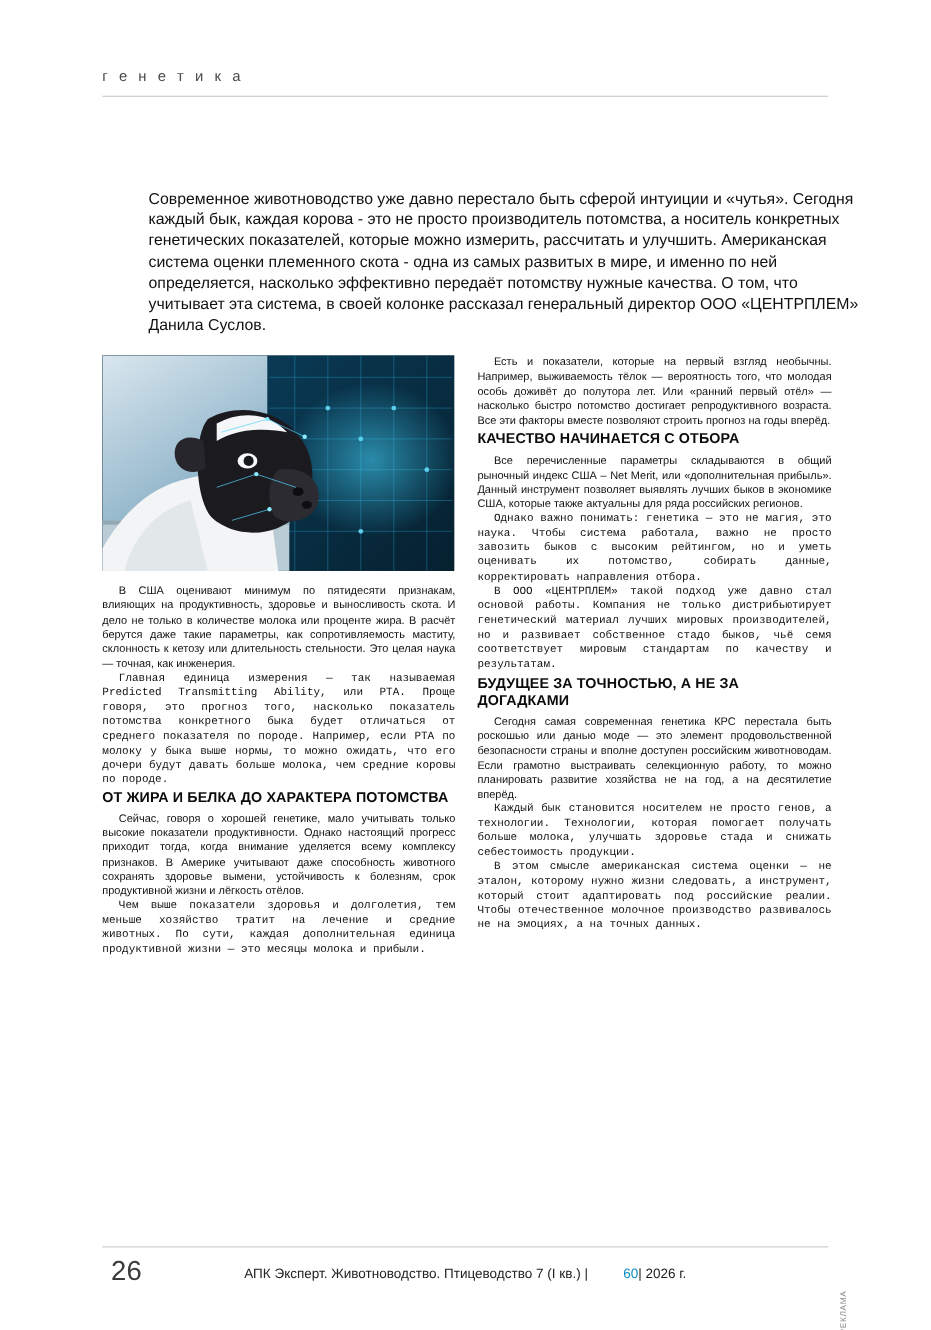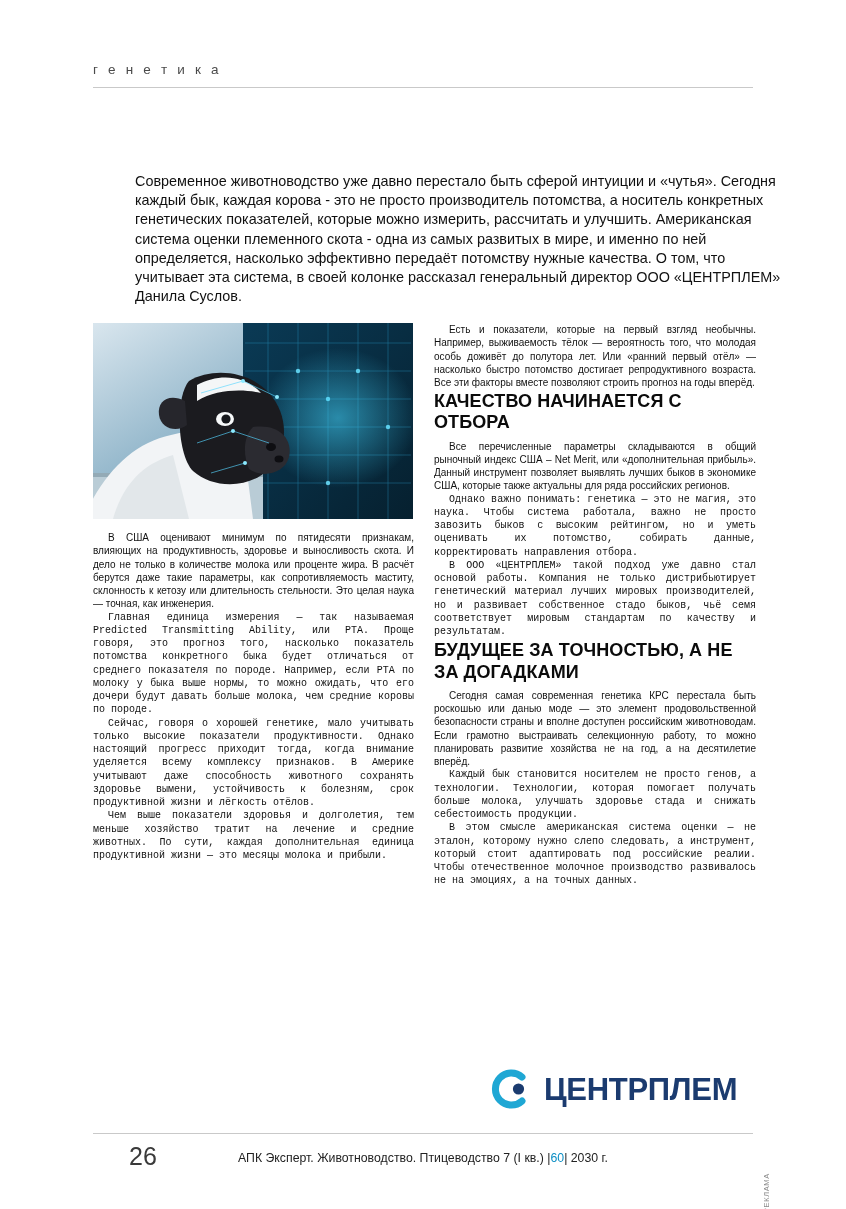--- a/index.html
+++ b/index.html
@@ -89,21 +89,21 @@
     width: 321px;
   }
   .col-right {
     position: absolute;
     left: 434px;
     top: 323px;
     width: 322px;
   }
 
   h3.sub {
-    font-size: 18px;
+    font-size: 13px;
     font-weight: bold;
     line-height: 1.18;
     margin: 0 0 6px 0;
     color: #0b0b0b;
     text-transform: uppercase;
     letter-spacing: 0.1px;
   }
   .col-right h3.sub {
     margin-top: 2px;
   }
@@ -151,33 +151,33 @@
     height: 1px;
     background: #c9c9c9;
   }
   .page-number {
     position: absolute;
     left: 101px;
     top: 1142px;
     font-size: 25px;
     color: #3a3a3a;
     font-weight: normal;
-    margin-left: 28px;
   }
   .footer-center {
     position: absolute;
     left: 0;
     top: 1151px;
     width: 846px;
     text-align: center;
     font-size: 12.3px;
     color: #222222;
   }
   .footer-center .hl {
     color: #0b8ec4;
+    padding-left: 32px;
   }
   .vertical-ad {
     position: absolute;
     left: 762px;
     top: 1143px;
     width: 12px;
     height: 70px;
     font-size: 7.5px;
     letter-spacing: 0.6px;
     color: #8a8a8a;
@@ -260,44 +260,38 @@
           <circle cx="140" cy="108" r="2"></circle>
         <circle cx="184" cy="74" r="2"></circle>
           <circle cx="152" cy="140" r="2"></circle>
       </g>
     </svg>
   </div>
 
   <div class="col-left">
     <p class="body">В США оценивают минимум по пятидесяти признакам, влияющих на продуктивность, здоровье и выносливость скота. И дело не только в количестве молока или проценте жира. В расчёт берутся даже такие параметры, как сопротивляемость маститу, склонность к кетозу или длительность стельности. Это целая наука — точная, как инженерия.</p>
     <p class="body">Главная единица измерения — так называемая Predicted Transmitting Ability, или PTA. Проще говоря, это прогноз того, насколько показатель потомства конкретного быка будет отличаться от среднего показателя по породе. Например, если PTA по молоку у быка выше нормы, то можно ожидать, что его дочери будут давать больше молока, чем средние коровы по породе.</p>
+    <h3 class="sub">ОТ ЖИРА И БЕЛКА ДО ХАРАКТЕРА ПОТОМСТВА</h3>
     <p class="body">Сейчас, говоря о хорошей генетике, мало учитывать только высокие показатели продуктивности. Однако настоящий прогресс приходит тогда, когда внимание уделяется всему комплексу признаков. В Америке учитывают даже способность животного сохранять здоровье вымени, устойчивость к болезням, срок продуктивной жизни и лёгкость отёлов.</p>
     <p class="body">Чем выше показатели здоровья и долголетия, тем меньше хозяйство тратит на лечение и средние животных. По сути, каждая дополнительная единица продуктивной жизни — это месяцы молока и прибыли.</p>
   </div>
 
   <div class="col-right">
     <p class="body gap-after-par">Есть и показатели, которые на первый взгляд необычны. Например, выживаемость тёлок — вероятность того, что молодая особь доживёт до полутора лет. Или «ранний первый отёл» — насколько быстро потомство достигает репродуктивного возраста. Все эти факторы вместе позволяют строить прогноз на годы вперёд.</p>
     <h3 class="sub">КАЧЕСТВО НАЧИНАЕТСЯ С ОТБОРА</h3>
     <p class="body">Все перечисленные параметры складываются в общий рыночный индекс США – Net Merit, или «дополнительная прибыль». Данный инструмент позволяет выявлять лучших быков в экономике США, которые также актуальны для ряда российских регионов.</p>
     <p class="body">Однако важно понимать: генетика — это не магия, это наука. Чтобы система работала, важно не просто завозить быков с высоким рейтингом, но и уметь оценивать их потомство, собирать данные, корректировать направления отбора.</p>
     <p class="body gap-after-par">В ООО «ЦЕНТРПЛЕМ» такой подход уже давно стал основой работы. Компания не только дистрибьютирует генетический материал лучших мировых производителей, но и развивает собственное стадо быков, чьё семя соответствует мировым стандартам по качеству и результатам.</p>
     <h3 class="sub">БУДУЩЕЕ ЗА ТОЧНОСТЬЮ, А НЕ ЗА ДОГАДКАМИ</h3>
     <p class="body">Сегодня самая современная генетика КРС перестала быть роскошью или данью моде — это элемент продовольственной безопасности страны и вполне доступен российским животноводам. Если грамотно выстраивать селекционную работу, то можно планировать развитие хозяйства не на год, а на десятилетие вперёд.</p>
     <p class="body">Каждый бык становится носителем не просто генов, а технологии. Технологии, которая помогает получать больше молока, улучшать здоровье стада и снижать себестоимость продукции.</p>
-    <p class="body">В этом смысле американская система оценки — не эталон, которому нужно слепо следовать, а инструмент, который стоит адаптировать под российские реалии. Чтобы отечественное молочное производство развивалось не на эмоциях, а на точных данных.</p>
-  </div>
-
-  <div class="logo-wrap">
-    <svg class="logo-mark" viewBox="0 0 46 46" xmlns="http://www.w3.org/2000/svg">
-      <path d="M34 11 A16 16 0 1 0 34 35" fill="none" stroke="#1fa7d4" stroke-width="7" stroke-linecap="round"></path>
-      <circle cx="30.5" cy="23" r="5.6" fill="#1b3b6f"></circle>
-    </svg>
-    <div class="logo-text">ЦЕНТРПЛЕМ</div>
-  </div>
+    <p class="body">В этом смысле американская система оценки — не эталон, которому нужно жизни следовать, а инструмент, который стоит адаптировать под российские реалии. Чтобы отечественное молочное производство развивалось не на эмоциях, а на точных данных.</p>
+  </div>
+
 
   <div class="footer-rule"></div>
   <div class="page-number">26</div>
   <div class="footer-center">
-    <span>АПК Эксперт. Животноводство. Птицеводство  7 (I кв.) |</span><span class="hl">60</span><span>| 2030 г.</span>
+    <span>АПК Эксперт. Животноводство. Птицеводство  7 (I кв.) |</span><span class="hl">60</span><span>| 2026 г.</span>
   </div>
   <div class="vertical-ad">РЕКЛАМА</div>
 
 </div>
 
 </body></html>

